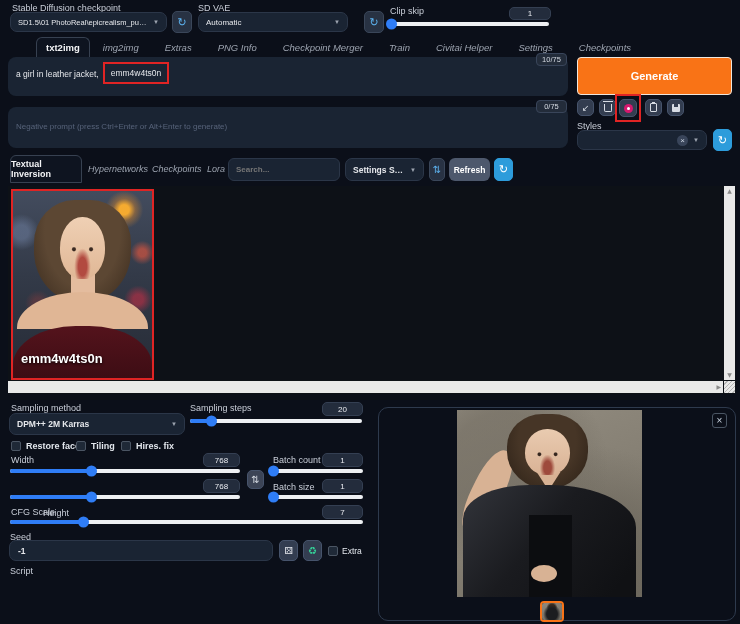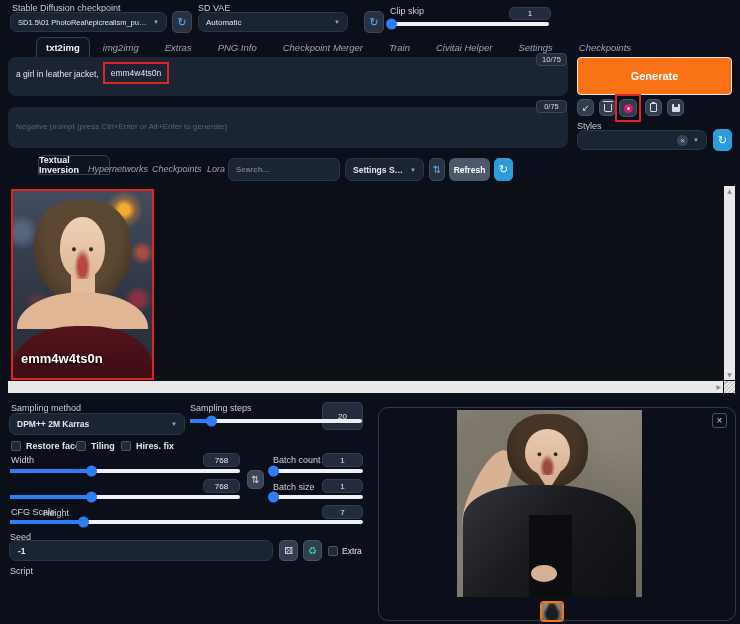--- a/index.html
+++ b/index.html
@@ -182,21 +182,21 @@
   <div class="lbl" style="left:577px; top:121px;">Styles</div>
   <div class="dd" style="left:577px; top:130px; width:130px; height:20px;">
     <span class="dd-txt"></span>
     <span style="width:11px; height:11px; border-radius:50%; background:#39455a; color:#cbd5e1; font-size:8px; display:flex; align-items:center; justify-content:center;">×</span>
     <span class="caret" style="font-size:6px;">▼</span>
   </div>
   <div class="bluebtn brightblue" style="left:713px; top:129px; width:19px; height:22px; font-size:11px;">
     <span>↻</span>
   </div>
 
-  <div class="en-active" style="left:10px; top:155px; width:72px; height:20px;margin-left:28px;">Textual Inversion</div>
+  <div class="en-active" style="left:10px; top:155px; width:72px; height:28px;">Textual Inversion</div>
   <span class="abs tab-inactive" style="left:88px; top:164px; font-size:9px;">Hypernetworks</span>
   <span class="abs tab-inactive" style="left:152px; top:164px; font-size:9px;">Checkpoints</span>
   <span class="abs tab-inactive" style="left:207px; top:164px; font-size:9px;">Lora</span>
 
   <input class="abs" style="left: 228px; top: 158px; width: 112px; height: 23px; background: rgb(26, 36, 51); border: 1px solid rgb(43, 54, 72); border-radius: 6px; padding: 0px 7px; font-size: 8px; color: rgb(229, 231, 235);" placeholder="Search...">
   <div class="dd" style="left:345px; top:158px; width:79px; height:23px; font-size:8.5px; font-weight:700;">
     <span class="dd-txt">Settings Sort</span>
     <span class="caret" style="font-size:6px;">▼</span>
   </div>
   <div class="bluebtn" style="left:429px; top:158px; width:16px; height:23px; font-size:10px;">
@@ -233,21 +233,21 @@
     </div>
   </div>
 
   <div class="lbl" style="left:11px; top:403px;">Sampling method</div>
   <div class="dd" style="left:9px; top:413px; width:176px; height:22px; font-size:8.5px; font-weight:700;">
     <span class="dd-txt">DPM++ 2M Karras</span>
     <span class="caret" style="font-size:6px;">▼</span>
   </div>
 
   <div class="lbl" style="left:190px; top:403px;">Sampling steps</div>
-  <div class="numbox" style="left:322px; top:402px; width:41px; height:28px;">20</div>
+  <div class="numbox" style="left:322px; top:402px; width:41px; height:14px;">20</div>
   <div class="slider" style="left:190px; top:419px; width:172px;">
     <div class="fill" style="width: 13%;">
         <div class="handle"></div>
       </div>
   </div>
 
   <div class="chk" style="left:11px; top:441px;"></div>
   <span class="chk-lbl" style="left:26px; top:441px;">Restore faces</span>
   <div class="chk" style="left:76px; top:441px;"></div>
   <span class="chk-lbl" style="left:91px; top:441px;">Tiling</span>

